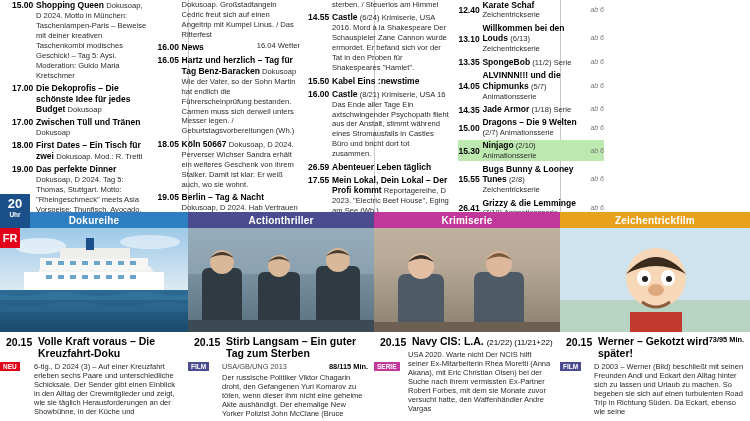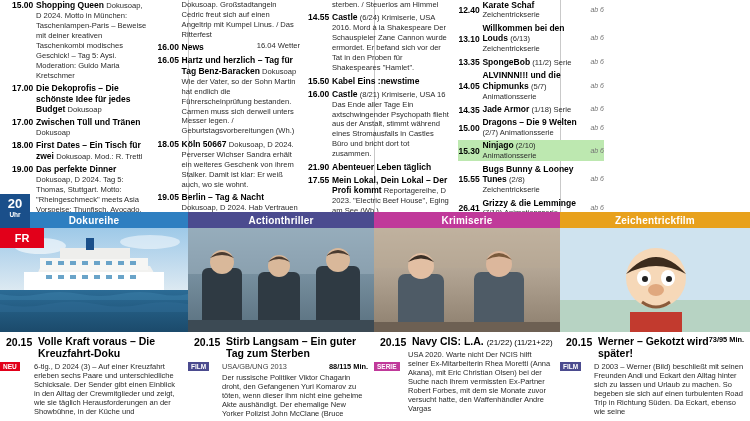--- a/index.html
+++ b/index.html
@@ -92,21 +92,21 @@
   
   .timebadge {
     position:absolute; left:0; top:194px; width:30px; height:34px;
     background:#1a4f8a; color:#fff; z-index:5;
     font-weight:bold; text-align:center; line-height:1;
     padding-top:3px;
   }
   .timebadge .big { font-size:13px; }
   .timebadge .sm { font-size:6.5px; display:block; margin-top:2px; }
   .frbadge {
-    position:absolute; left:0; top:228px; width:44px; height:20px;
+    position:absolute; left:0; top:228px; width:20px; height:20px;
     background:#e2001a; color:#fff; z-index:5;
     font-weight:bold; font-size:11px; text-align:center; line-height:20px;
   }
 
   
   .cartoon { width:100%; height:100%; display:block; }
 </style>
 </head>
 <body>
 
@@ -208,21 +208,21 @@
         <div class="body"><span class="ttl">Kabel Eins :newstime</span></div>
       </div>
       <div class="item">
         <div class="time">16.00</div>
         <div class="body">
           <span class="ttl">Castle</span>
           <span class="txt">(8/21) Krimiserie, USA 16 Das Ende aller Tage Ein axtschwingender Psychopath flieht aus der Anstalt, stimmt während eines Stromausfalls in Castles Büro und bricht dort tot zusammen.</span>
         </div>
       </div>
       <div class="item">
-        <div class="time">21.90</div>
+        <div class="time">26.59</div>
         <div class="body"><span class="ttl">Abenteuer Leben täglich</span></div>
       </div>
       <div class="item">
         <div class="time">17.55</div>
         <div class="body">
           <span class="ttl">Mein Lokal, Dein Lokal – Der Profi kommt</span>
           <span class="txt">Reportagereihe, D 2023. "Electric Beef House", Eging am See (Wh.)</span>
         </div>
       </div>
       <div class="item">

